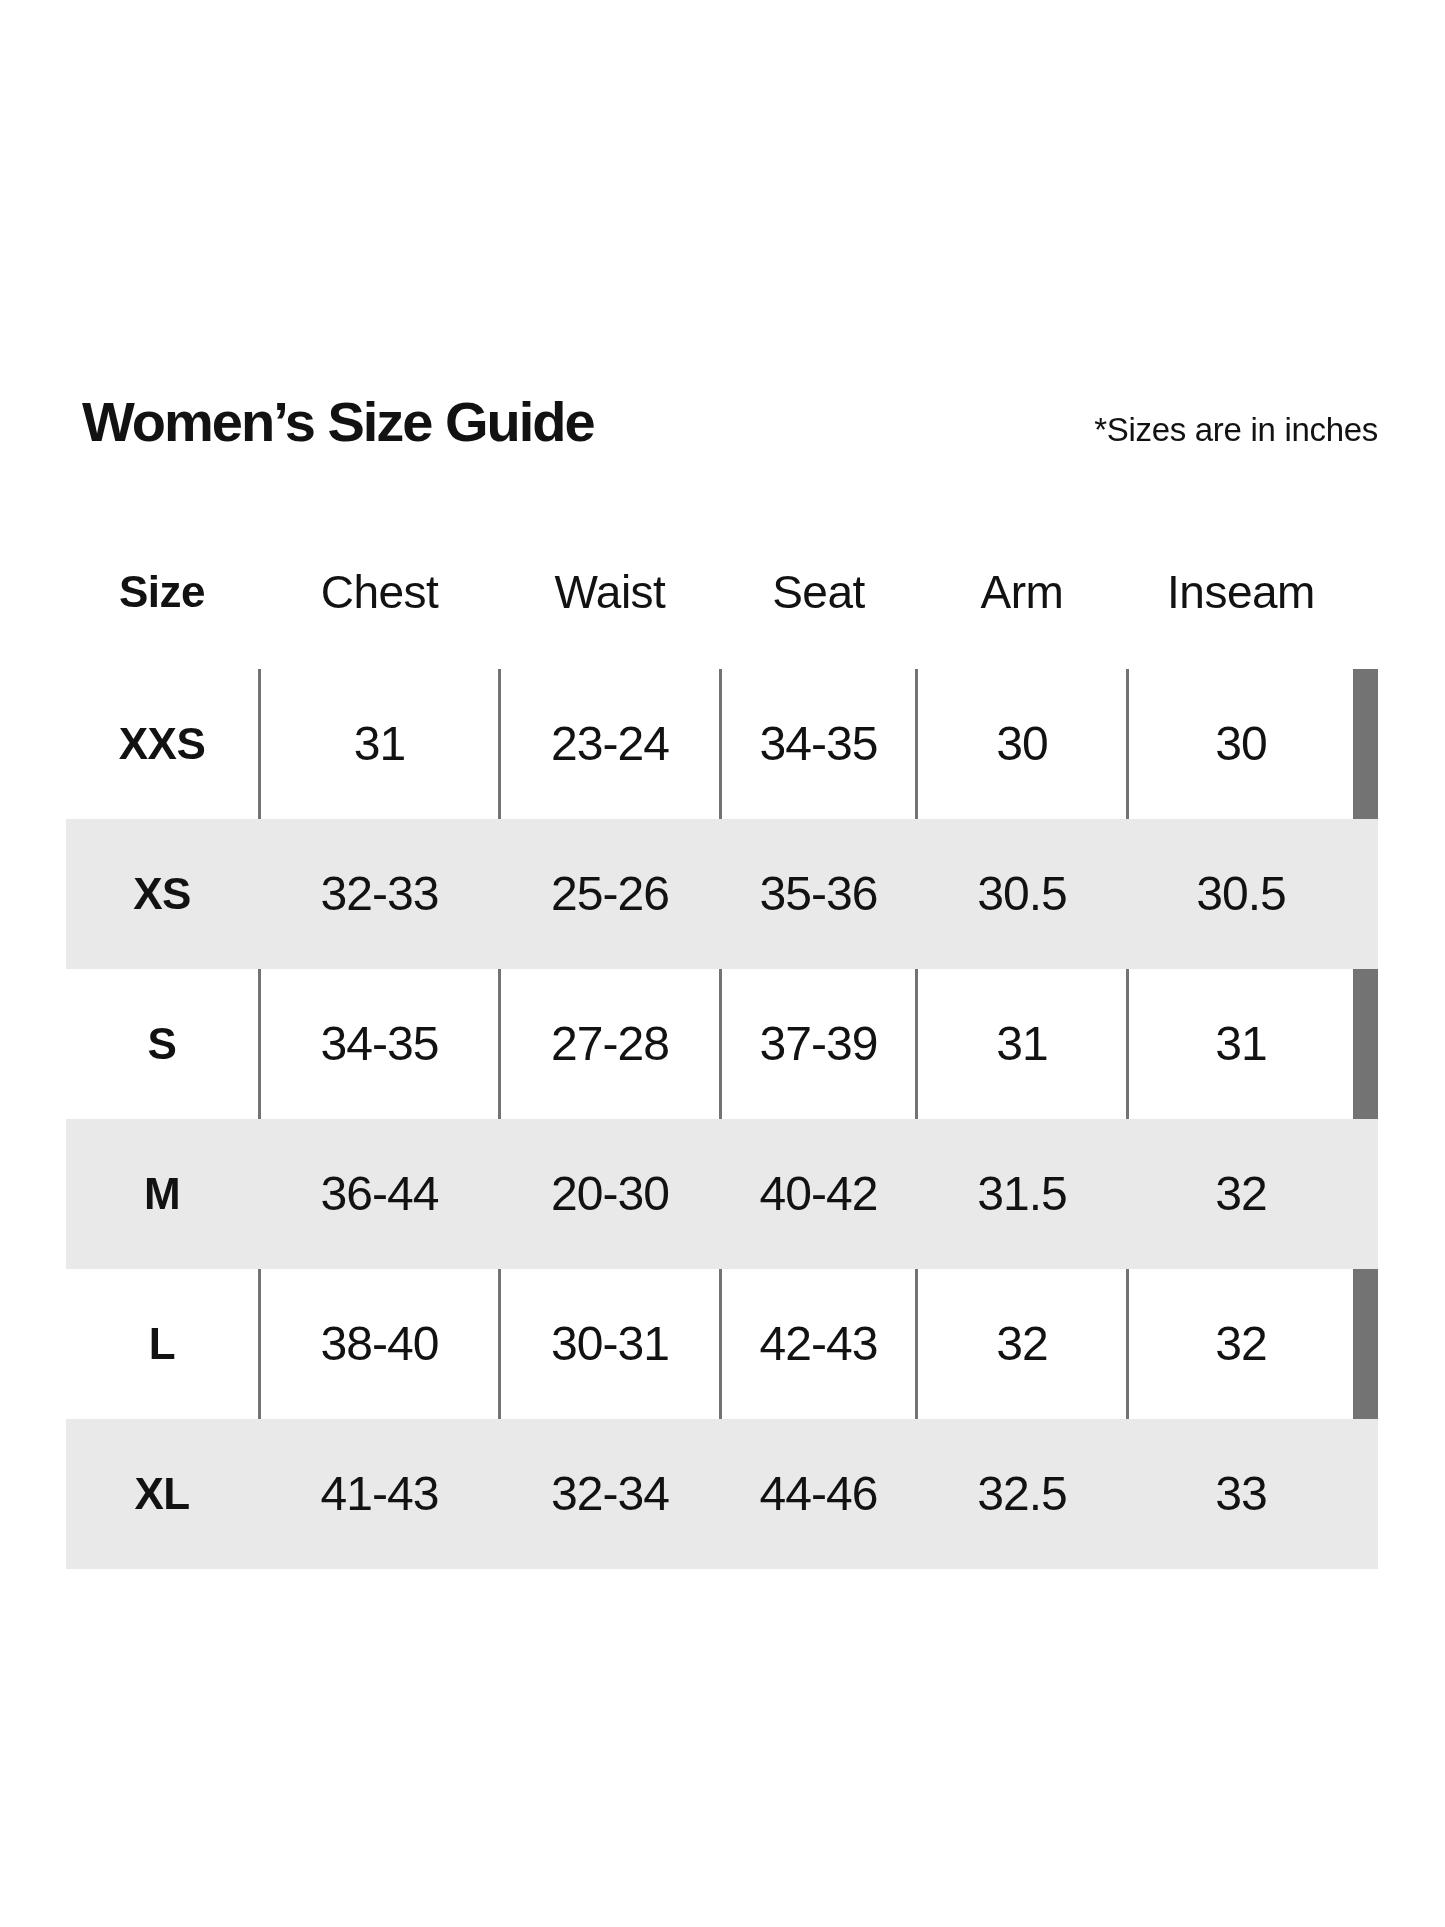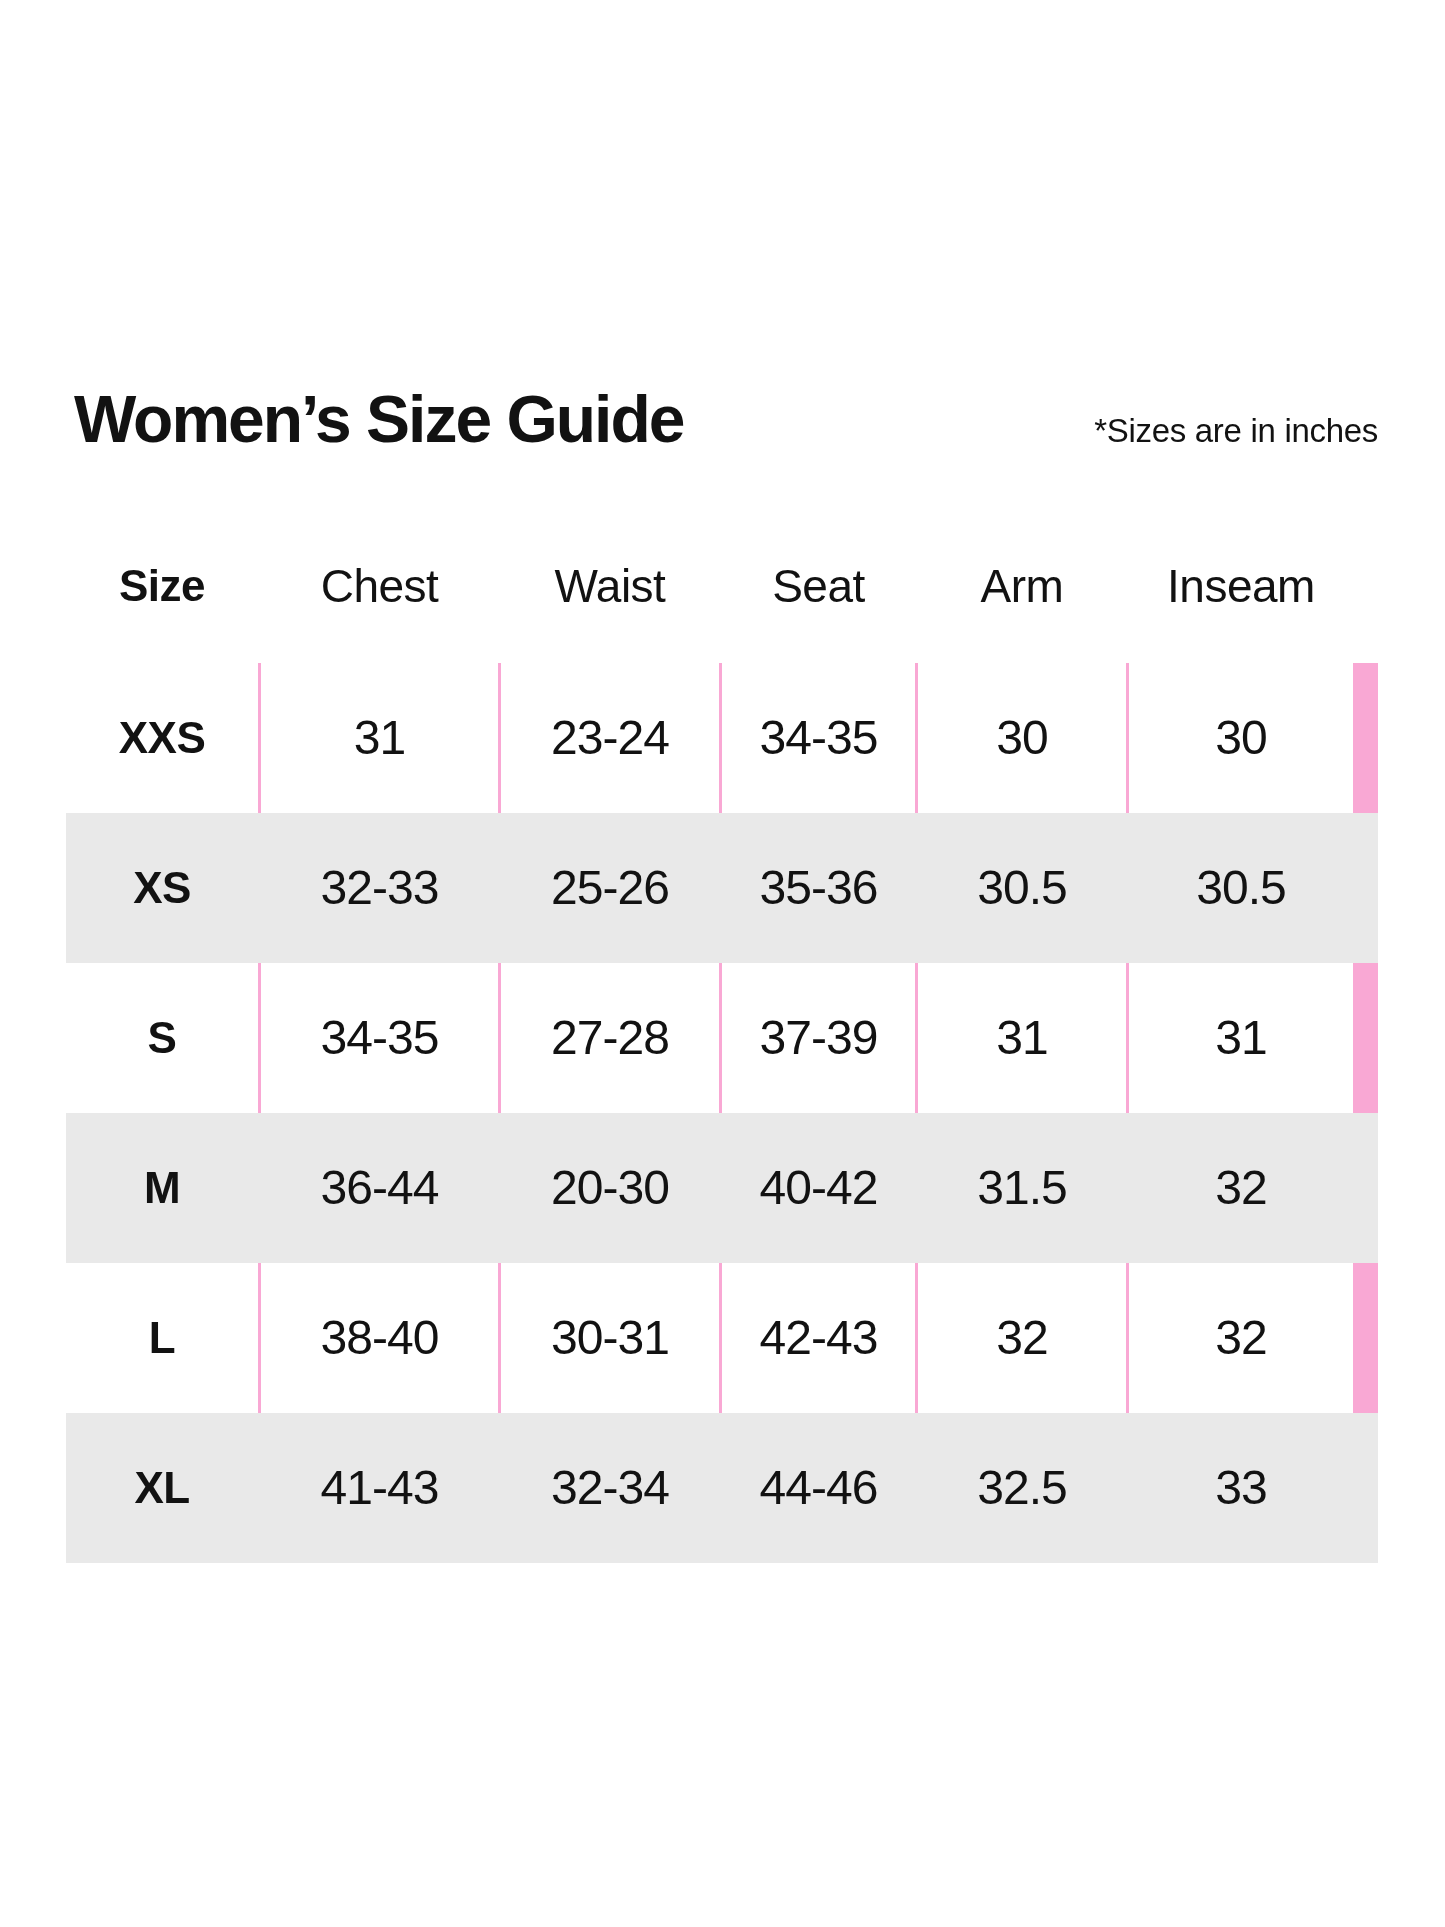--- a/index.html
+++ b/index.html
@@ -18,22 +18,22 @@
     box-sizing: border-box;
     width: 1445px;
     padding: 378px 67px 0 66px;
   }
   .title-row {
     display: flex;
     justify-content: space-between;
     align-items: baseline;
   }
   .page-title {
-    margin: 8px;
-    font-size: 66px;
+    margin: 16px;
+    font-size: 56px;
     font-weight: bold;
     letter-spacing: -2px;
     line-height: 1;
     white-space: nowrap;
   }
   .units-note {
     font-size: 33px;
     letter-spacing: -0.3px;
     line-height: 1;
     white-space: nowrap;
@@ -48,21 +48,21 @@
     column-gap: 3px;
     height: 150px;
   }
   .row.header-row {
     height: 155px;
   }
   
   .row.striped { background: #e9e9e9; }
   .row.striped .cell { background: transparent; }
   
-  .row.plain { background: #f9a8d4; }
+  .row.plain { background: #737373; }
   .row.plain .cell { background: #ffffff; }
   .cell {
     display: flex;
     align-items: center;
     justify-content: center;
     font-size: 48px;
     letter-spacing: -1px;
     line-height: 1;
   }
   .header-row .cell {

